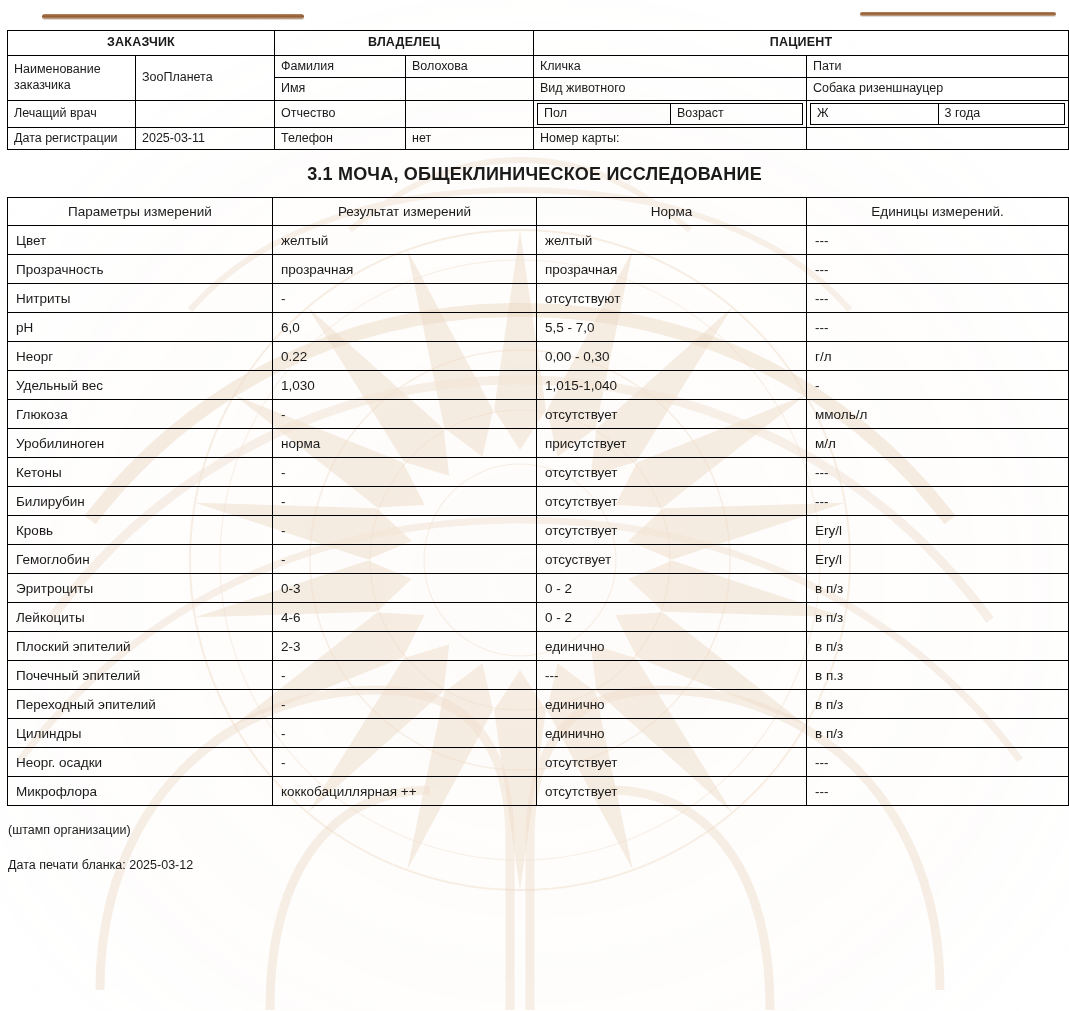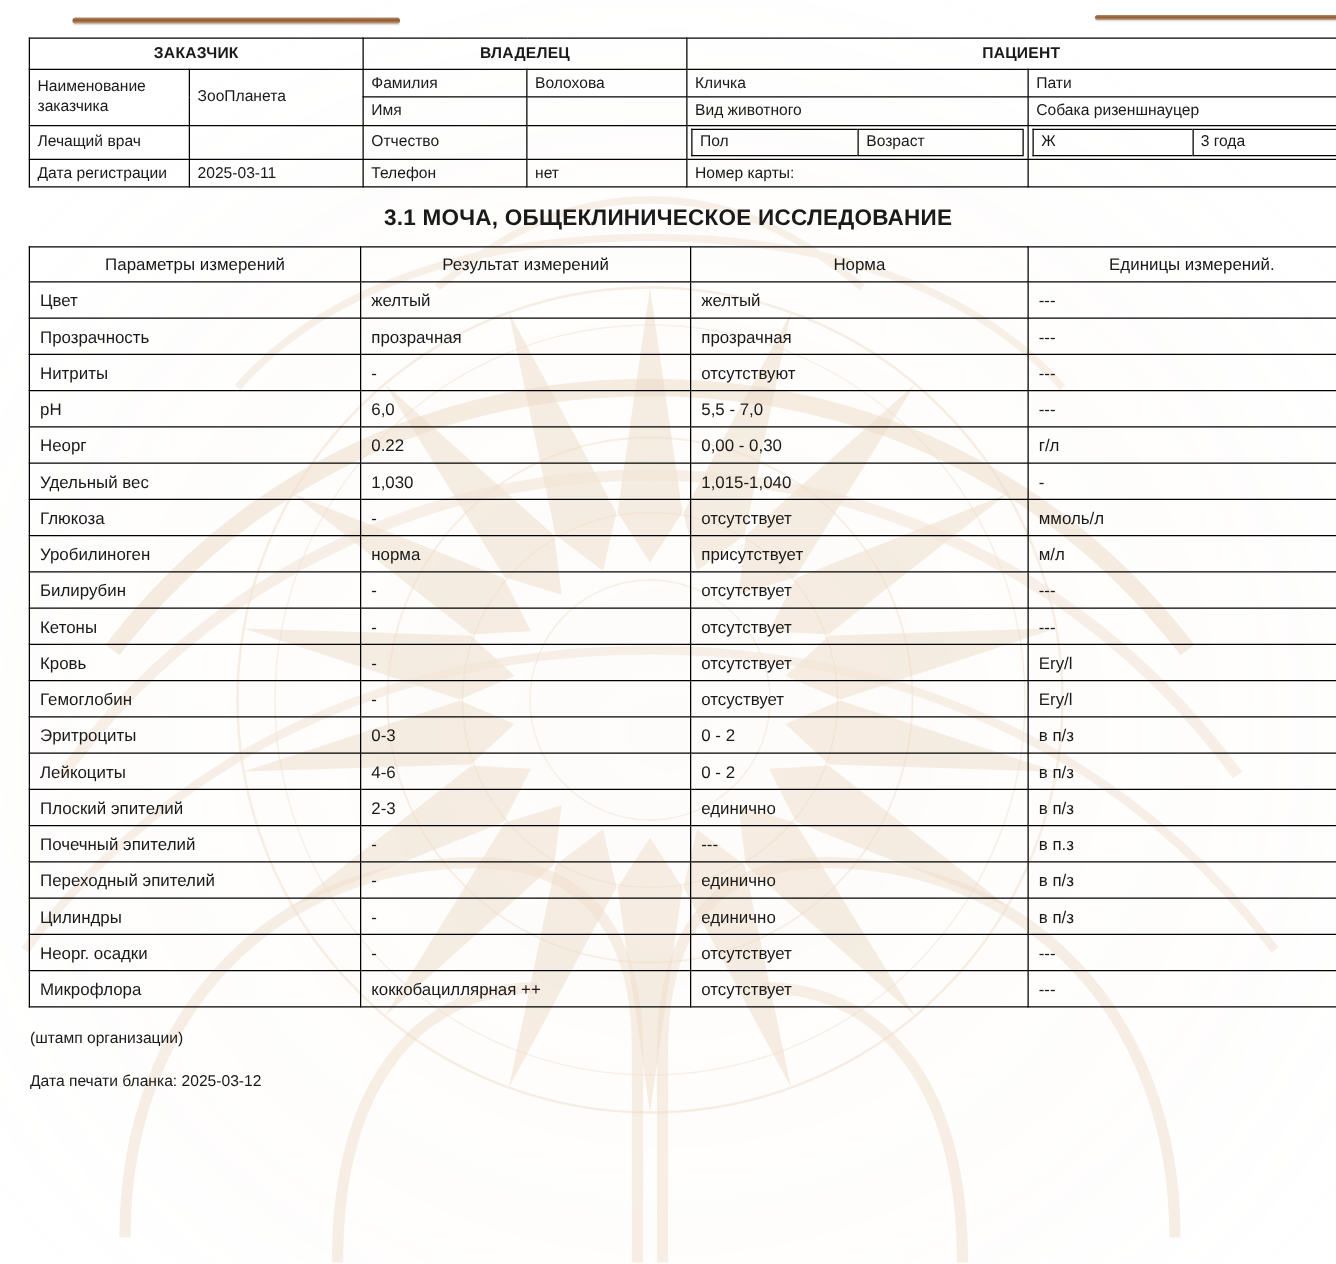--- a/index.html
+++ b/index.html
@@ -24,21 +24,21 @@
     width: 1069px;
     height: 1011px;
     pointer-events: none;
     z-index: 0;
     opacity: 0.55;
   }
 
   .page {
     position: relative;
     z-index: 2;
-    padding: 0 20px;
+    padding: 0 4px;
     box-sizing: border-box;
   }
 
   
   .strip-row {
     position: relative;
     height: 30px;
   }
   .strip {
     position: absolute;
@@ -333,27 +333,27 @@
           <td>отсутствует</td>
           <td>ммоль/л</td>
         </tr>
       <tr>
           <td>Уробилиноген</td>
           <td>норма</td>
           <td>присутствует</td>
           <td>м/л</td>
         </tr>
       <tr>
+          <td>Кетоны</td>
+          <td>-</td>
+          <td>отсутствует</td>
+          <td>---</td>
+        </tr>
+      <tr>
           <td>Билирубин</td>
-          <td>-</td>
-          <td>отсутствует</td>
-          <td>---</td>
-        </tr>
-      <tr>
-          <td>Кетоны</td>
           <td>-</td>
           <td>отсутствует</td>
           <td>---</td>
         </tr>
       <tr>
           <td>Кровь</td>
           <td>-</td>
           <td>отсутствует</td>
           <td>Ery/l</td>
         </tr>

